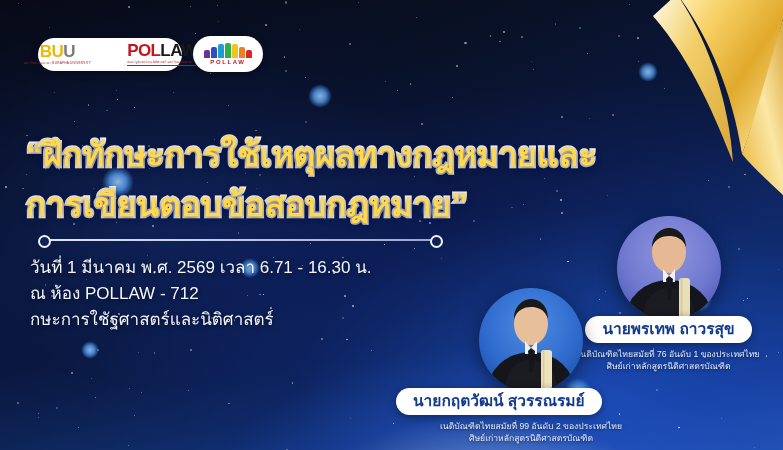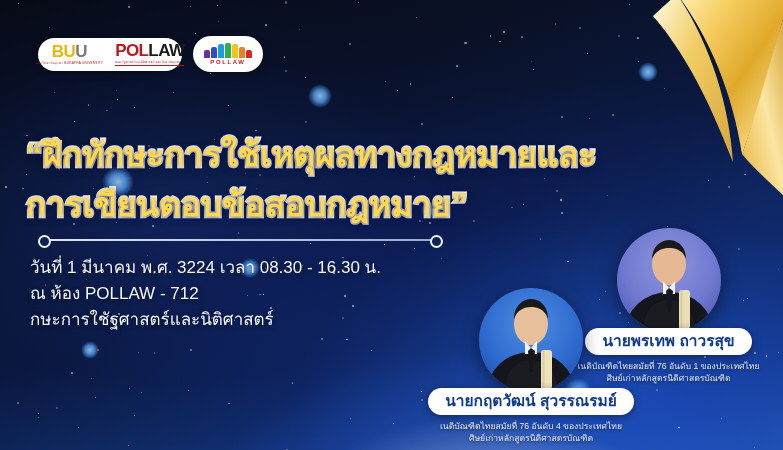--- a/index.html
+++ b/index.html
@@ -24,21 +24,21 @@
   .glow{position:absolute;border-radius:50%;
         background:radial-gradient(circle,#bfe4ff 0%,#5aa8ff 35%,rgba(40,110,230,0) 70%);}
 
   
   .gold-wrap{position:absolute;top:-6px;right:-4px;width:230px;height:210px;pointer-events:none;}
 
   
   .logo-row{position:absolute;left:38px;top:36px;display:flex;align-items:center;gap:11px;}
   .pill{background:#fff;border-radius:30px;display:flex;align-items:center;justify-content:center;
         box-shadow:0 2px 7px rgba(0,0,0,.35);}
-  .pill-a{width:128px;height:33px;padding:0 8px;}
+  .pill-a{width:128px;height:33px;padding:0 8px;gap:12px;}
   .pill-b{width:70px;height:36px;}
   .buu{display:flex;flex-direction:column;align-items:center;line-height:1;}
   .buu-main{font-weight:bold;font-size:17px;letter-spacing:-.5px;}
   .buu-main .y{color:#e8b90c;}
   .buu-main .g{color:#7b7b7b;}
   .buu-sub{font-size:3.2px;color:#b01c1c;margin-top:2px;letter-spacing:.2px;white-space:nowrap;}
   .divider-v{width:1px;height:22px;background:#c9c9c9;margin:0 6px;}
   .pollaw-t{display:flex;flex-direction:column;line-height:1;}
   .pollaw-main{font-weight:bold;font-size:17px;letter-spacing:-.6px;}
   .pollaw-main .r{color:#c2161c;}
@@ -79,21 +79,21 @@
   .portrait{position:relative;border-radius:50%;overflow:hidden;
             box-shadow:0 5px 18px rgba(0,0,0,.45);}
   .badge{position:relative;margin:-13px auto 0;background:#fff;border-radius:22px;
          padding:4px 17px 5px;display:inline-block;white-space:nowrap;
          box-shadow:0 2px 8px rgba(0,0,0,.4);}
   .badge-name{color:#123a8f;font-weight:bold;font-size:15.5px;line-height:1;}
   .caption{margin-top:5px;text-align:center;color:#e9f0ff;font-size:8.6px;line-height:1.42;
            text-shadow:0 1px 3px rgba(0,0,0,.55);}
 
   
-  #speaker-1{left:556px;top:228px;width:225px;}
+  #speaker-1{left:556px;top:216px;width:225px;}
   #speaker-1 .portrait{width:104px;height:104px;margin:0 auto;}
   
   #speaker-2{left:396px;top:288px;width:270px;}
   #speaker-2 .portrait{width:104px;height:104px;margin:0 auto;}
 </style>
 </head>
 <body>
 
 <div id="poster">
 
@@ -355,21 +355,21 @@
   </div>
 
   <div class="title title-2"><span>การเขียนตอบข้อสอบกฎหมาย</span><span class="q">”</span></div>
   <div class="title title-1"><span class="q">“</span><span>ฝึกทักษะการใช้เหตุผลทางกฎหมายและ</span></div>
 
   <div class="rule"></div>
   <div class="rule-dot l"></div>
   <div class="rule-dot r"></div>
 
   <div class="details">
-    <div>วันที่ 1 มีนาคม พ.ศ. 3224 เวลา 08.30 - 16.30 น.</div>
+    <div>วันที่ 1 มีนาคม พ.ศ. 2569 เวลา 6.71 - 16.30 น.</div>
     <div>ณ ห้อง POLLAW - 712</div>
     <div>กษะการใชัฐศาสตร์และนิติศาสตร์</div>
   </div>
 
   <div class="speaker" id="speaker-1">
     <div class="portrait">
       <svg width="104" height="104" viewBox="0 0 104 104">
         <defs>
           <radialGradient id="bg1" cx="50%" cy="35%" r="75%">
             <stop offset="0%" stop-color="#8e95dd"></stop>
@@ -413,24 +413,24 @@
         <ellipse cx="52" cy="104" rx="44" ry="40" fill="#15161b"></ellipse>
         <path d="M26 104 C26 82 38 72 52 72 C66 72 78 82 78 104 Z" fill="#1b1c22"></path>
         <ellipse cx="52" cy="36" rx="17" ry="21" fill="#e8bf9b"></ellipse>
         <path d="M35 31 C35 16 46 11 52 11 C59 11 69 16 69 31 C66 21 58 19 52 19 C45 19 38 22 35 31 Z" fill="#191919"></path>
         <path d="M46 53 L52 60 L58 53 L58 66 L46 66 Z" fill="#eef0f3"></path>
         <path d="M52 60 L56 63 L54 84 L51 84 L49 63 Z" fill="#151619"></path>
         <rect x="62" y="62" width="11" height="42" rx="3" fill="#ece2bb"></rect>
         <rect x="63.5" y="62" width="2" height="42" fill="#dbcd9d"></rect>
       </svg>
     </div>
-    <div style="text-align:center;">
+    <div style="text-align:left;">
       <div class="badge">
         <span class="badge-name">นายกฤตวัฒน์ สุวรรณรมย์</span>
       </div>
     </div>
     <div class="caption">
-      <div>เนติบัณฑิตไทยสมัยที่ 76 อันดับ 4 ของประเทศไทย</div>
+      <div>เนติบัณฑิตไทยสมัยที่ 99 อันดับ 2 ของประเทศไทย</div>
       <div>ศิษย์เก่าหลักสูตรนิติศาสตรบัณฑิต</div>
     </div>
   </div>
 
 </div>
 
 </body></html>

